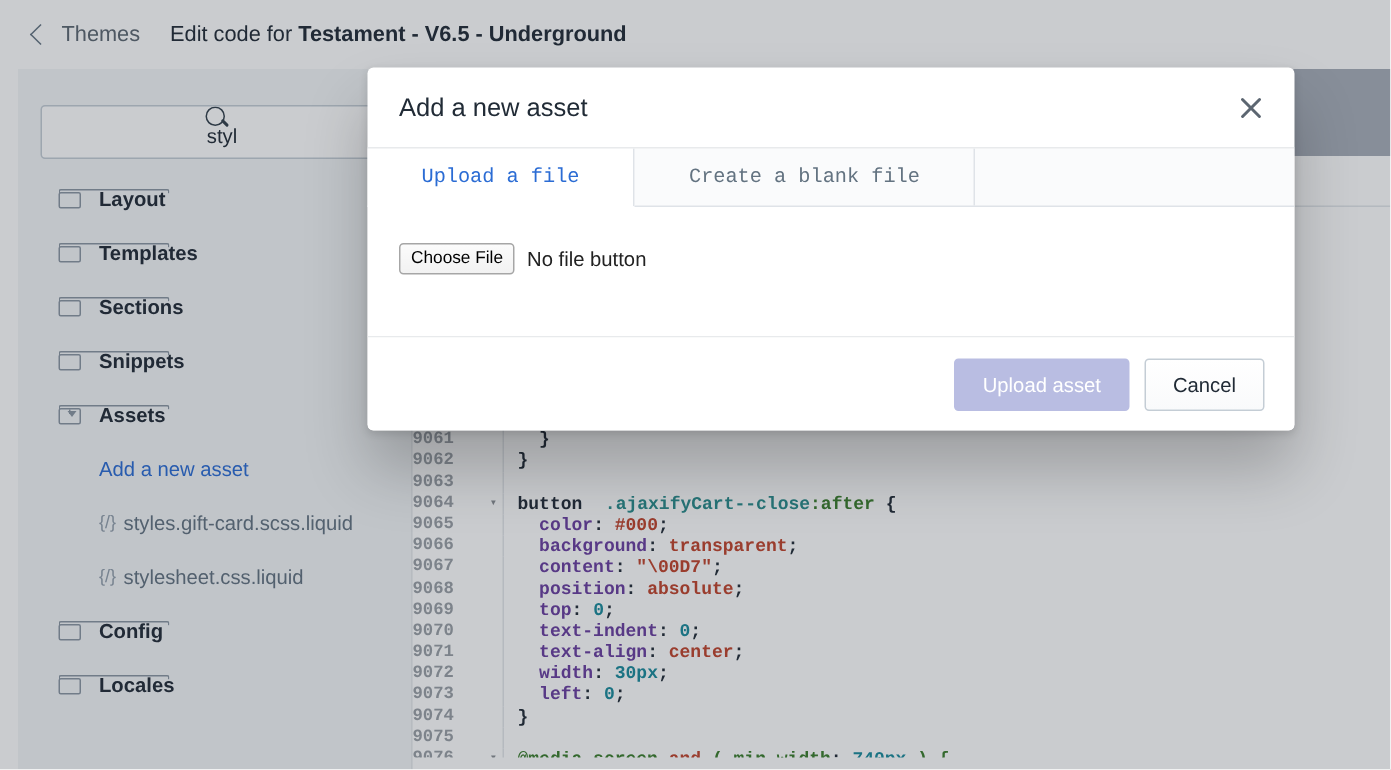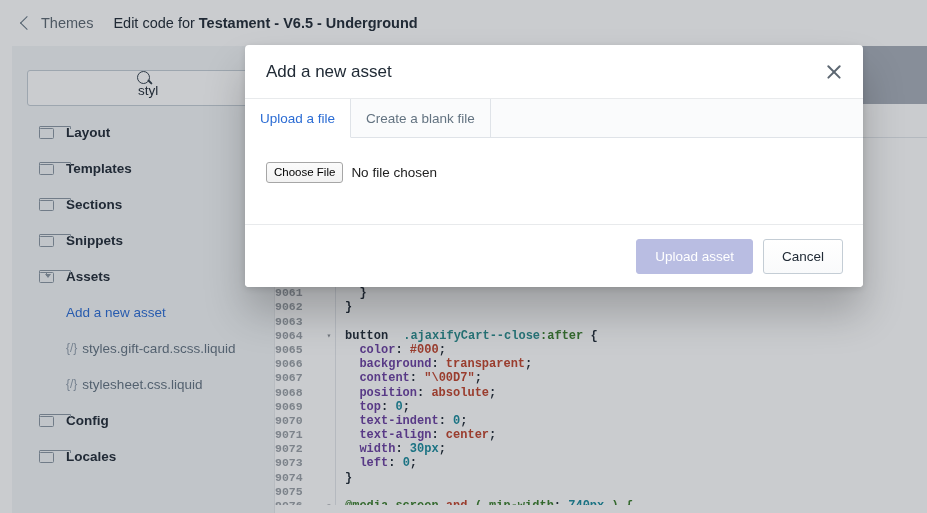--- a/index.html
+++ b/index.html
@@ -265,25 +265,26 @@
   .closebtn::after  { transform: rotate(-45deg); }
 
   .tabstrip {
     height: 39px; flex: 0 0 auto;
     display: flex; align-items: stretch;
     background: #fafbfc;
     border-bottom: 1px solid #dfe3e8;
   }
   .tab {
     display: flex; align-items: center; justify-content: center;
-    padding: 0 15px;
+    padding: 0 36px;
     font-size: 13.5px;
     color: #637381;
     border-right: 1px solid #dfe3e8;
     cursor: pointer;
+    font-family: Liberation Mono, monospace;
   }
   .tab.active {
     background: #ffffff;
     color: #2b6cd4;
     border-bottom: 1px solid #ffffff;
     margin-bottom: -1px;
     border-right: 1px solid #dfe3e8;
   }
   .tabfill { flex: 1 1 auto; }
 
@@ -462,21 +463,21 @@
 
     <div class="tabstrip" id="tabstrip">
         <div class="tab active">Upload a file</div>
         <div class="tab">Create a blank file</div>
         <div class="tabfill"></div>
       </div>
 
     <div class="modal-body">
       <div class="filerow">
         <span class="choosefile">Choose File</span>
-        <span class="nofile">No file chosen</span>
+        <span class="nofile">No file button</span>
       </div>
     </div>
 
     <div class="modal-foot">
       <div class="btn btn-primary-disabled">Upload asset</div>
       <div class="btn btn-cancel">Cancel</div>
     </div>
   </div>
 
 </div>

